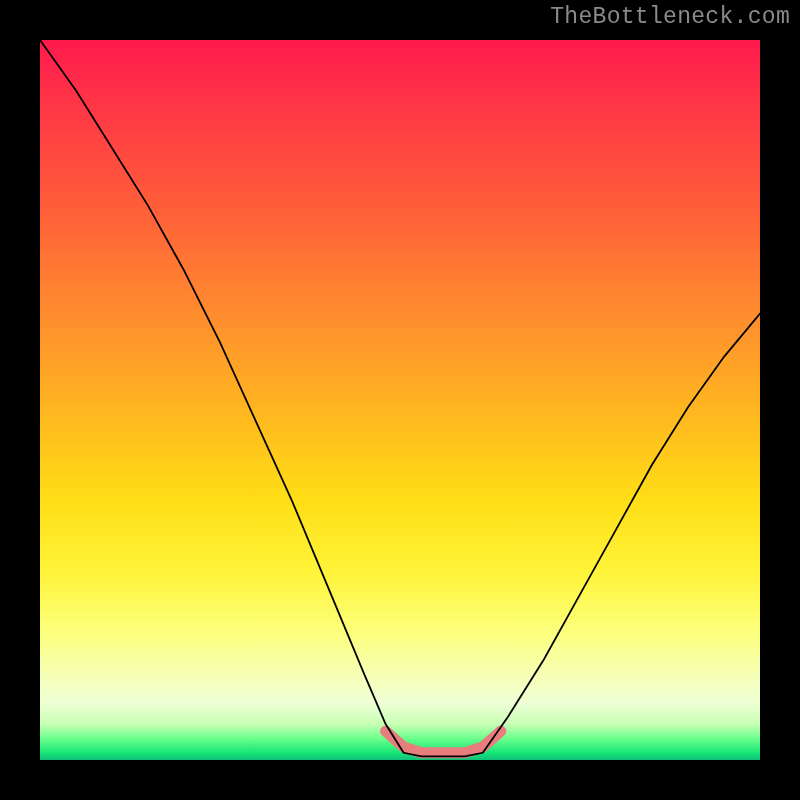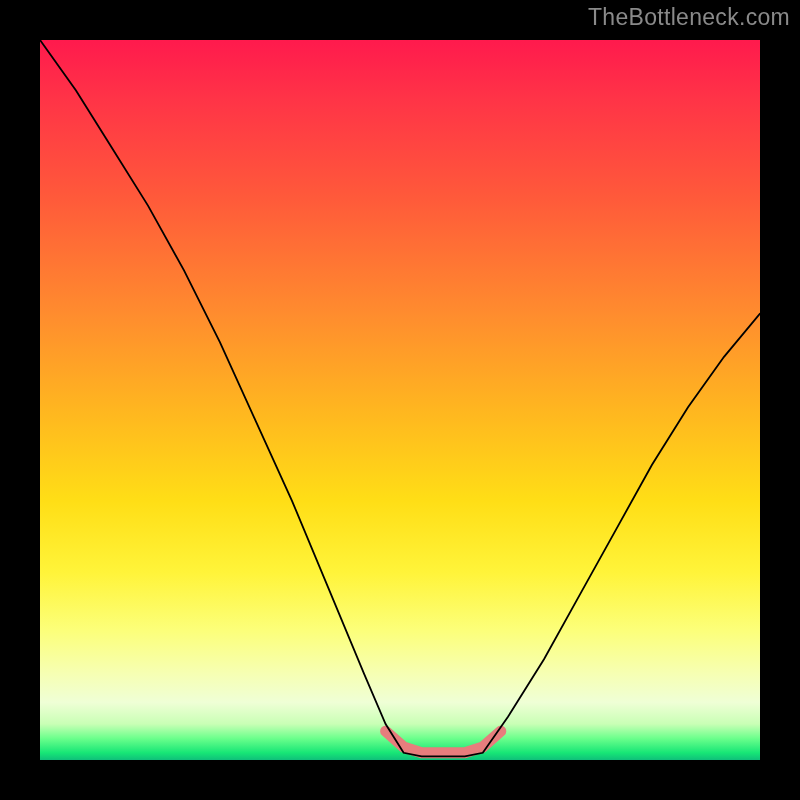--- a/index.html
+++ b/index.html
@@ -9,20 +9,21 @@
     height: 800px;
     overflow: hidden;
     background: #000;
     font-family: Arial, Helvetica, sans-serif;
   }
   .frame {
     position: relative;
     width: 800px;
     height: 800px;
     background: #000;
+    font-family: Liberation Mono, monospace;
   }
   .attribution {
     position: absolute;
     top: 4px;
     right: 10px;
     color: #8a8a8a;
     font-size: 23px;
     font-weight: 400;
     letter-spacing: 0.3px;
     z-index: 20;

